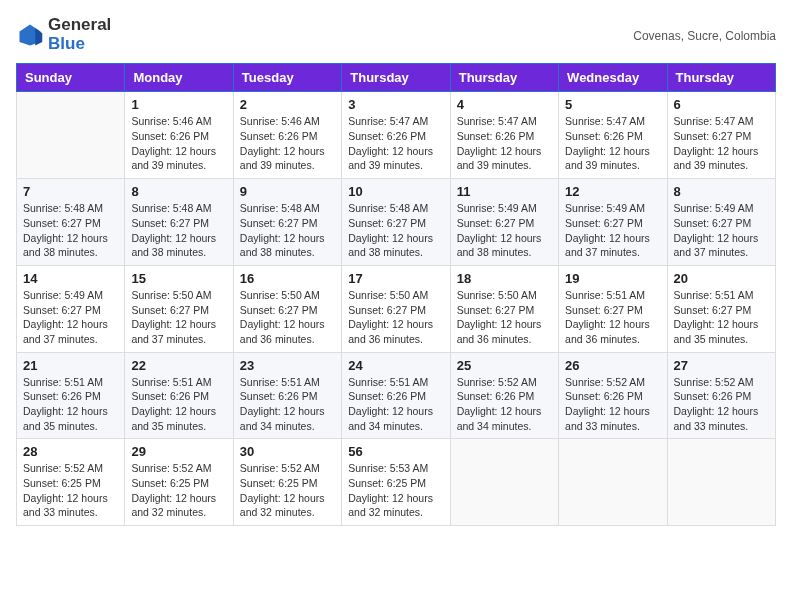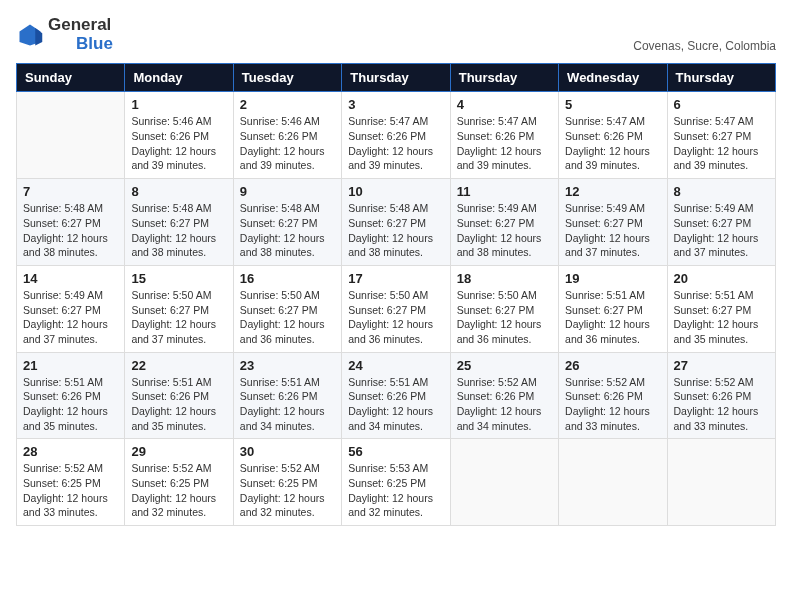--- a/index.html
+++ b/index.html
@@ -6,21 +6,21 @@
     body {
       font-family: Arial, sans-serif;
       background: #fff;
       width: 792px;
       min-height: 612px;
       padding: 16px;
     }
     .header {
       display: flex;
       justify-content: space-between;
-      align-items: flex-end;
+      align-items: center;
       margin-bottom: 10px;
     }
     .logo {
       display: flex;
       align-items: center;
       gap: 4px;
     }
     .logo-text {
       display: flex;
       flex-direction: column;
@@ -28,21 +28,20 @@
     }
     .logo-general {
       font-size: 17px;
       font-weight: bold;
       color: #333;
     }
     .logo-blue {
       font-size: 17px;
       font-weight: bold;
       color: #2a6fc9;
-      margin-left: 28px;
     }
     .logo-icon {
       width: 28px;
       height: 28px;
     }
     .title-block {
       text-align: right;
     }
     .title-month {
       font-size: 36px;
@@ -54,21 +53,21 @@
       font-size: 12px;
       color: #555;
       margin-top: 2px;
     }
     .calendar {
       width: 100%;
       border-collapse: collapse;
       border: 1px solid #ccc;
     }
     .calendar th {
-      background: #0f172a;
+      background: #6d28d9;
       color: #fff;
       text-align: left;
       padding: 6px 8px;
       font-size: 13px;
       font-weight: bold;
       border: 1px solid #2a6fc9;
     }
     .calendar td {
       vertical-align: top;
       padding: 5px 6px;

